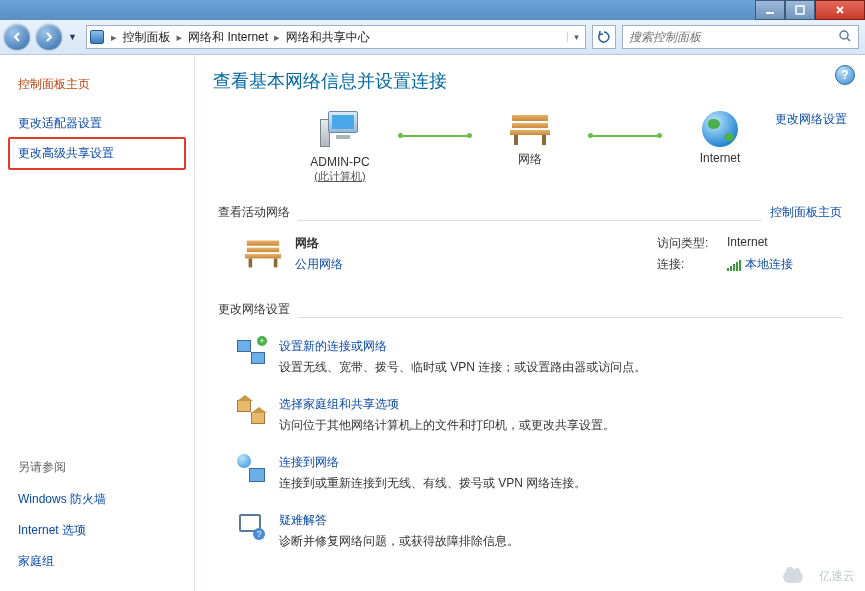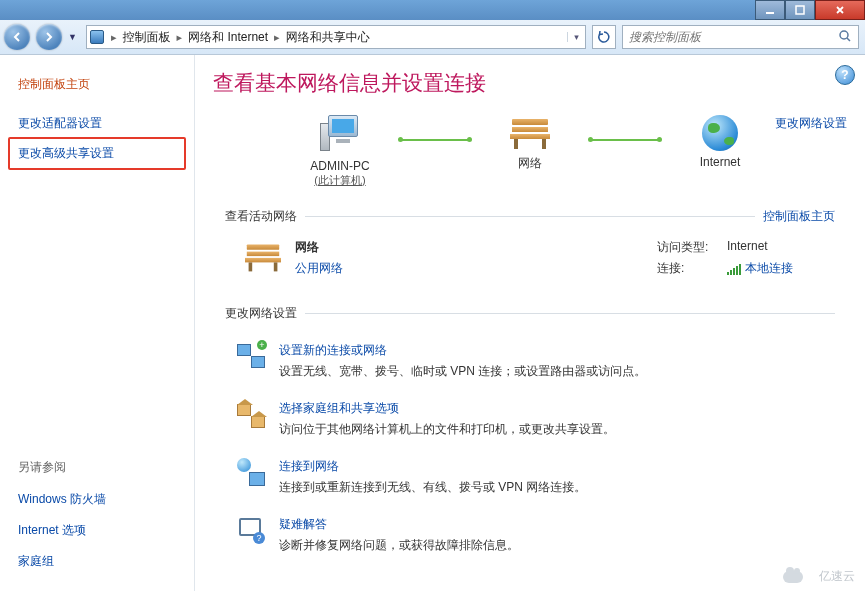--- a/index.html
+++ b/index.html
@@ -38,21 +38,21 @@
 
 .content { display:flex; height: calc(591px - 55px); }
 .sidebar { width: 195px; padding: 14px 0 14px 18px; border-right:1px solid #e0e6ec; display:flex; flex-direction:column; }
 .sidebar .side-link { color:#0a4aa8; padding: 7px 0; cursor:pointer; }
 .sidebar .side-title { color:#c2410c; padding: 7px 0; }
 .sidebar .highlight-box { border:2px solid #e53a2a; border-radius:2px; padding: 6px 8px; margin: -2px 8px 2px -10px; }
 .sidebar .spacer { flex:1; }
 .sidebar .also-see { color:#666; padding: 8px 0; }
 
 .main { flex:1; padding: 14px 18px 0 18px; overflow:hidden; position:relative; color:#333; }
-.main h1 { color:#be185d; font-size:21px; font-weight:normal; margin-bottom: 18px; }
+.main h1 { color:#0369a1; font-size:18px; font-weight:normal; margin-bottom: 18px; }
 .help-btn { position:absolute; top:10px; right:10px; width:20px; height:20px; border-radius:50%; background: radial-gradient(circle at 35% 30%, #bfe1fb, #3a8bd6); color:#fff; display:flex; align-items:center; justify-content:center; font-weight:bold; font-size:12px; border:1px solid #2a6a9a; }
 
 
 .map-row { display:flex; align-items:flex-start; justify-content:center; gap:0; margin-bottom:20px; position:relative; }
 .map-node { width:120px; text-align:center; }
 .map-node .label { margin-top:4px; }
 .map-node .sub { color:#555; font-size:11px;text-decoration:underline; }
 .map-line { flex:0 0 70px; height:2px; background:#6abf4a; margin-top:24px; position:relative; }
 .map-line::before, .map-line::after { content:''; position:absolute; width:5px; height:5px; border-radius:50%; background:#6abf4a; top:-2px; }
 .map-line::before { left:-2px; } .map-line::after { right:-2px; }
@@ -69,21 +69,21 @@
 .icon-bench .slat2 { position:absolute; top:12px; left:4px; width:36px; height:5px; background: linear-gradient(#e9b36a, #c88a3a); }
 .icon-bench .seat { position:absolute; top:19px; left:2px; width:40px; height:5px; background: linear-gradient(#e9b36a, #c88a3a); }
 .icon-bench .leg1, .icon-bench .leg2 { position:absolute; top:24px; width:4px; height:10px; background:#8a6a3a; }
 .icon-bench .leg1 { left:6px; } .icon-bench .leg2 { right:6px; }
 
 .icon-globe { width:36px; height:36px; margin:0 auto; border-radius:50%; background: radial-gradient(circle at 35% 30%, #bfe8fb, #2a8ad6 70%, #185a9a); position:relative; overflow:hidden; }
 .icon-globe::before { content:''; position:absolute; left:6px; top:8px; width:12px; height:10px; background:#4ab04a; border-radius:40% 50% 50% 40%; }
 .icon-globe::after { content:''; position:absolute; right:4px; bottom:6px; width:10px; height:8px; background:#4ab04a; border-radius:50% 40% 40% 50%; }
 
 
-.sect-head { display:flex; align-items:center; margin: 10px 12px; }
+.sect-head { display:flex; align-items:flex-end; margin: 10px 5px; }
 .sect-head .txt { padding-right:8px; color:#333; }
 .sect-head .rule { flex:1; height:1px; background:#d8dee4; }
 .sect-head .link-r { padding-left:8px; color:#0a4aa8; cursor:pointer; }
 
 
 .active-net { display:flex; padding: 4px 0 14px 28px; }
 .active-net .icon-bench.small { transform: scale(.9); margin-right:10px; }
 .active-net .info { flex:1; }
 .active-net .info .name { font-weight:bold; margin-bottom:4px; }
 .active-net .info .pub { color:#0a4aa8; cursor:pointer; }

